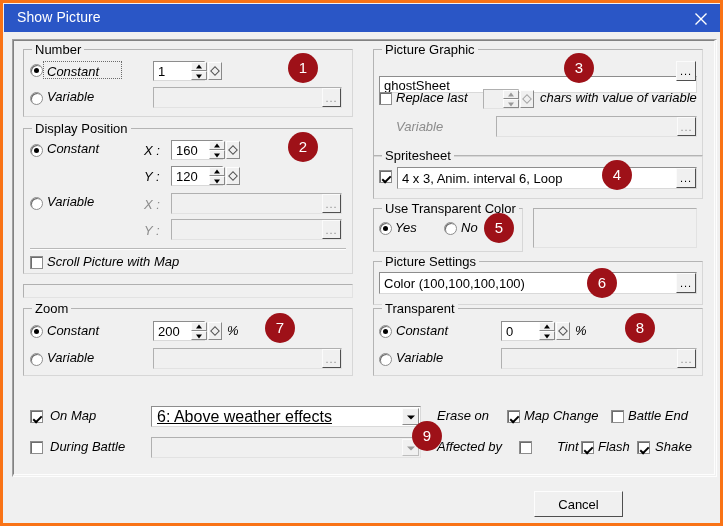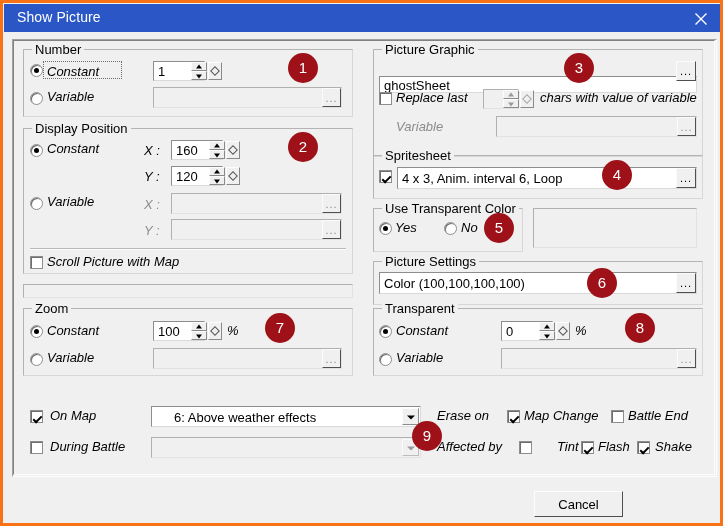--- a/index.html
+++ b/index.html
@@ -160,22 +160,22 @@
   }
   .diamondbtn.dis .dmd{border-color:#a6a6a6;}
   
   .combo{
     position:absolute;box-sizing:border-box;
     background:#ffffff;
     border:1px solid #8d8d8d;
     border-right-color:#d9d9d9;border-bottom-color:#d9d9d9;
   }
   .combo .cv{
-    position:absolute;left:22px;top:50%;transform:translateY(-50%);
-    white-space:nowrap;font-size:13px;
+    position:absolute;left:5px;top:50%;transform:translateY(-50%);
+    white-space:nowrap;font-size:16px;text-decoration:underline;
   }
   .combo .cbtn{
     position:absolute;right:1px;top:1px;bottom:1px;width:17px;
     background:#f0f0f0;
     border:1px solid #8c8c8c;
     border-left-color:#fdfdfd;border-top-color:#fdfdfd;
     box-sizing:border-box;
   }
   .combo .cbtn .arrow{border-left-width:4px;border-right-width:4px;}
   .combo.dis{background:#f0f0f0;border-color:#b0b0b0;border-right-color:#e2e2e2;border-bottom-color:#e2e2e2;}
@@ -324,21 +324,21 @@
   <div class="badge" style="left:285px;top:129px;">2</div>
 
   <div class="panel-dis" style="left:20px;top:281px;width:330px;height:14px;"></div>
 
   <div class="group" style="left:20px;top:305px;width:330px;height:68px;">
     <div class="glabel">Zoom</div>
   </div>
   <div class="radio on" style="left:27px;top:322px;"></div>
   <div class="lbl" style="left:44px;top:320px;">Constant</div>
   <div class="field" style="left:150px;top:318px;width:52px;height:20px;">
-    <span class="fv">100</span>
+    <span class="fv">200</span>
   </div>
   <div class="spin" style="left:188px;top:319px;height:18px;">
     <div class="half up">
         <i class="arrow up"></i>
       </div>
     <div class="half dn">
         <i class="arrow dn"></i>
       </div>
   </div>
   <div class="diamondbtn" style="left:205px;top:319px;height:18px;">

